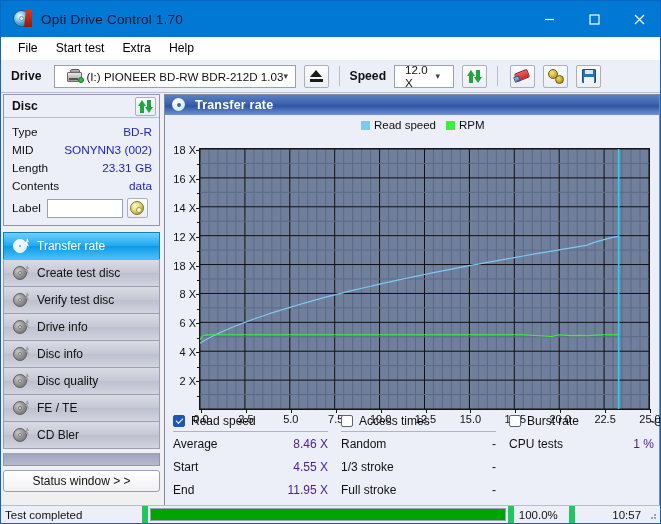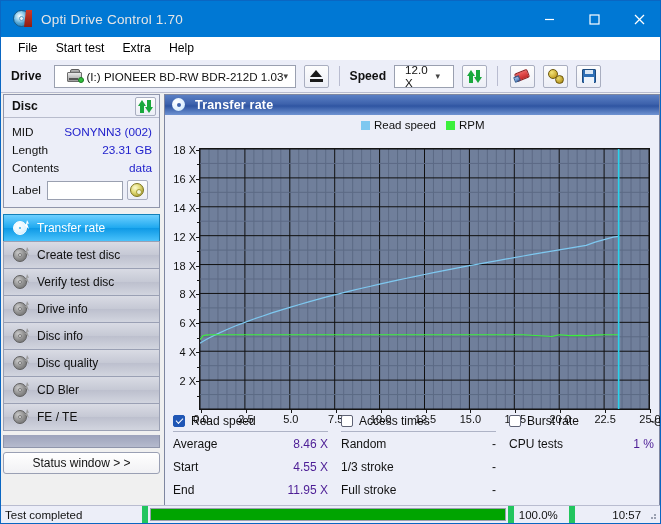--- a/index.html
+++ b/index.html
@@ -37,21 +37,21 @@
   .title-icon .disc-hole {
     position: absolute; left: 7px; top: 7px; width: 5px; height: 5px;
     border-radius: 50%; background: #e8f2fa; border: 1px solid #5b9dc4;
   }
   .title-icon .wedge {
     position: absolute; right: 0px; top: 1px; width: 8px; height: 17px;
     background: linear-gradient(180deg,#d03a2a,#8d1c12);
     clip-path: polygon(25% 0, 100% 0, 100% 100%, 0 100%);
   }
   .title-text {
-    color: #e5e5e5; font-size: 13.5px; letter-spacing: .2px;
+    color: #0f172a; font-size: 13.5px; letter-spacing: .2px;
     white-space: nowrap;
   }
   .win-btns { margin-left: auto; display: flex; height: 36px; }
   .win-btn {
     width: 45px; height: 36px; display: flex; align-items: center; justify-content: center;
     color: #fff; font-size: 13px;
   }
   .win-btn svg { display: block; }
 
   
@@ -477,20 +477,24 @@
           <span class="refresh-ico">
             <i class="a"></i>
               <i class="s1"></i>
               <i class="s2"></i>
               <i class="b"></i>
           </span>
         </span>
       </div>
       <div class="disc-rows">
         <div class="drow">
+          <span class="k">Type</span>
+          <span class="v">BD-R</span>
+        </div>
+        <div class="drow">
           <span class="k">MID</span>
           <span class="v">SONYNN3 (002)</span>
         </div>
         <div class="drow">
           <span class="k">Length</span>
           <span class="v">23.31 GB</span>
         </div>
         <div class="drow">
           <span class="k">Contents</span>
           <span class="v">data</span>
@@ -553,29 +557,29 @@
             <i class="hole"></i>
           </span>
         <span class="nav-lbl">Disc quality</span>
       </div>
       <div class="navbtn">
         <span class="nav-ico">
             <i class="ring"></i>
             <i class="spark"></i>
             <i class="hole"></i>
           </span>
-        <span class="nav-lbl">CD Bler</span>
+        <span class="nav-lbl">FE / TE</span>
       </div>
       <div class="navbtn">
         <span class="nav-ico">
             <i class="ring"></i>
             <i class="spark"></i>
             <i class="hole"></i>
           </span>
-        <span class="nav-lbl">FE / TE</span>
+        <span class="nav-lbl">CD Bler</span>
       </div>
     </div>
 
     <div class="nav-gap"></div>
 
     <div class="statuswin">Status window &gt; &gt;</div>
   </div>
 
   <div class="right">
     <div class="panel-head">

